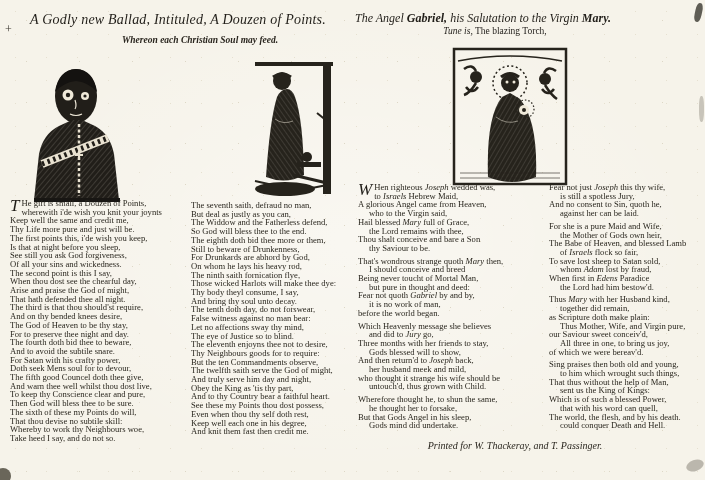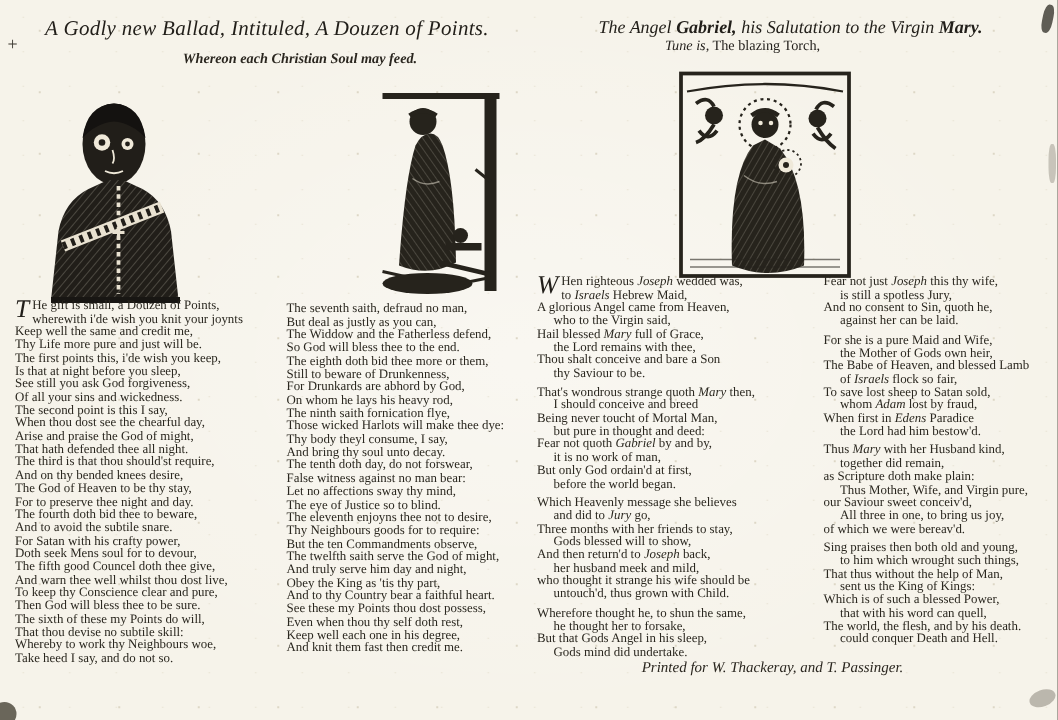--- a/index.html
+++ b/index.html
@@ -12,21 +12,21 @@
       radial-gradient(ellipse at 50% 50%, rgba(255,255,255,0.35), rgba(0,0,0,0) 70%);
     background-size:53px 41px, 31px 23px, 100% 100%;
     font-family:"Liberation Serif","DejaVu Serif",serif;
     color:#26231f;
   }
   .abs{position:absolute;}
   .it{font-style:italic;}
   
   .ltitle{left:8px;top:12px;width:340px;text-align:center;font-style:italic;font-size:14px;letter-spacing:.2px;color:#211e19;}
   .lsub{left:55px;top:35px;width:290px;text-align:center;font-style:italic;font-size:9.5px;line-height:10px;font-weight:bold;color:#2a261f;}
-  .rtitle{left:355px;top:11px;width:300px;text-align:right;font-style:italic;font-size:12px;color:#211e19;}
+  .rtitle{left:355px;top:11px;width:300px;text-align:left;font-style:italic;font-size:12px;color:#211e19;}
   .rtitle .it{font-weight:bold;}
   .tune{left:355px;top:26px;width:280px;text-align:center;font-size:9.5px;font-style:normal;}
   .tune .it{font-style:italic;}
   
   .col{font-size:8.6px;line-height:8.7px;color:#2a271f;}
   .col .line{white-space:nowrap;}
   .rb .line:nth-child(even){padding-left:11px;}
   .rb .stanza{margin-bottom:4px;}
   .c1{left:10px;top:199px;width:180px;}
   .c2{left:191px;top:201px;width:172px;}
@@ -229,21 +229,20 @@
           <div class="line">Thou shalt conceive and bare a Son</div>
           <div class="line">thy Saviour to be.</div>
         </div>
         <div class="stanza">
           <div class="line">That's wondrous strange quoth <span class="it">Mary</span> then,</div>
           <div class="line">I should conceive and breed</div>
           <div class="line">Being never toucht of Mortal Man,</div>
           <div class="line">but pure in thought and deed:</div>
           <div class="line">Fear not quoth <span class="it">Gabriel</span> by and by,</div>
           <div class="line">it is no work of man,</div>
-          <div class="line">But only God ordain'd at first,</div>
           <div class="line">before the world began.</div>
         </div>
         <div class="stanza">
           <div class="line">Which Heavenly message she believes</div>
           <div class="line">and did to <span class="it">Jury</span> go,</div>
           <div class="line">Three months with her friends to stay,</div>
           <div class="line">Gods blessed will to show,</div>
           <div class="line">And then return'd to <span class="it">Joseph</span> back,</div>
           <div class="line">her husband meek and mild,</div>
           <div class="line">who thought it strange his wife should be</div>

